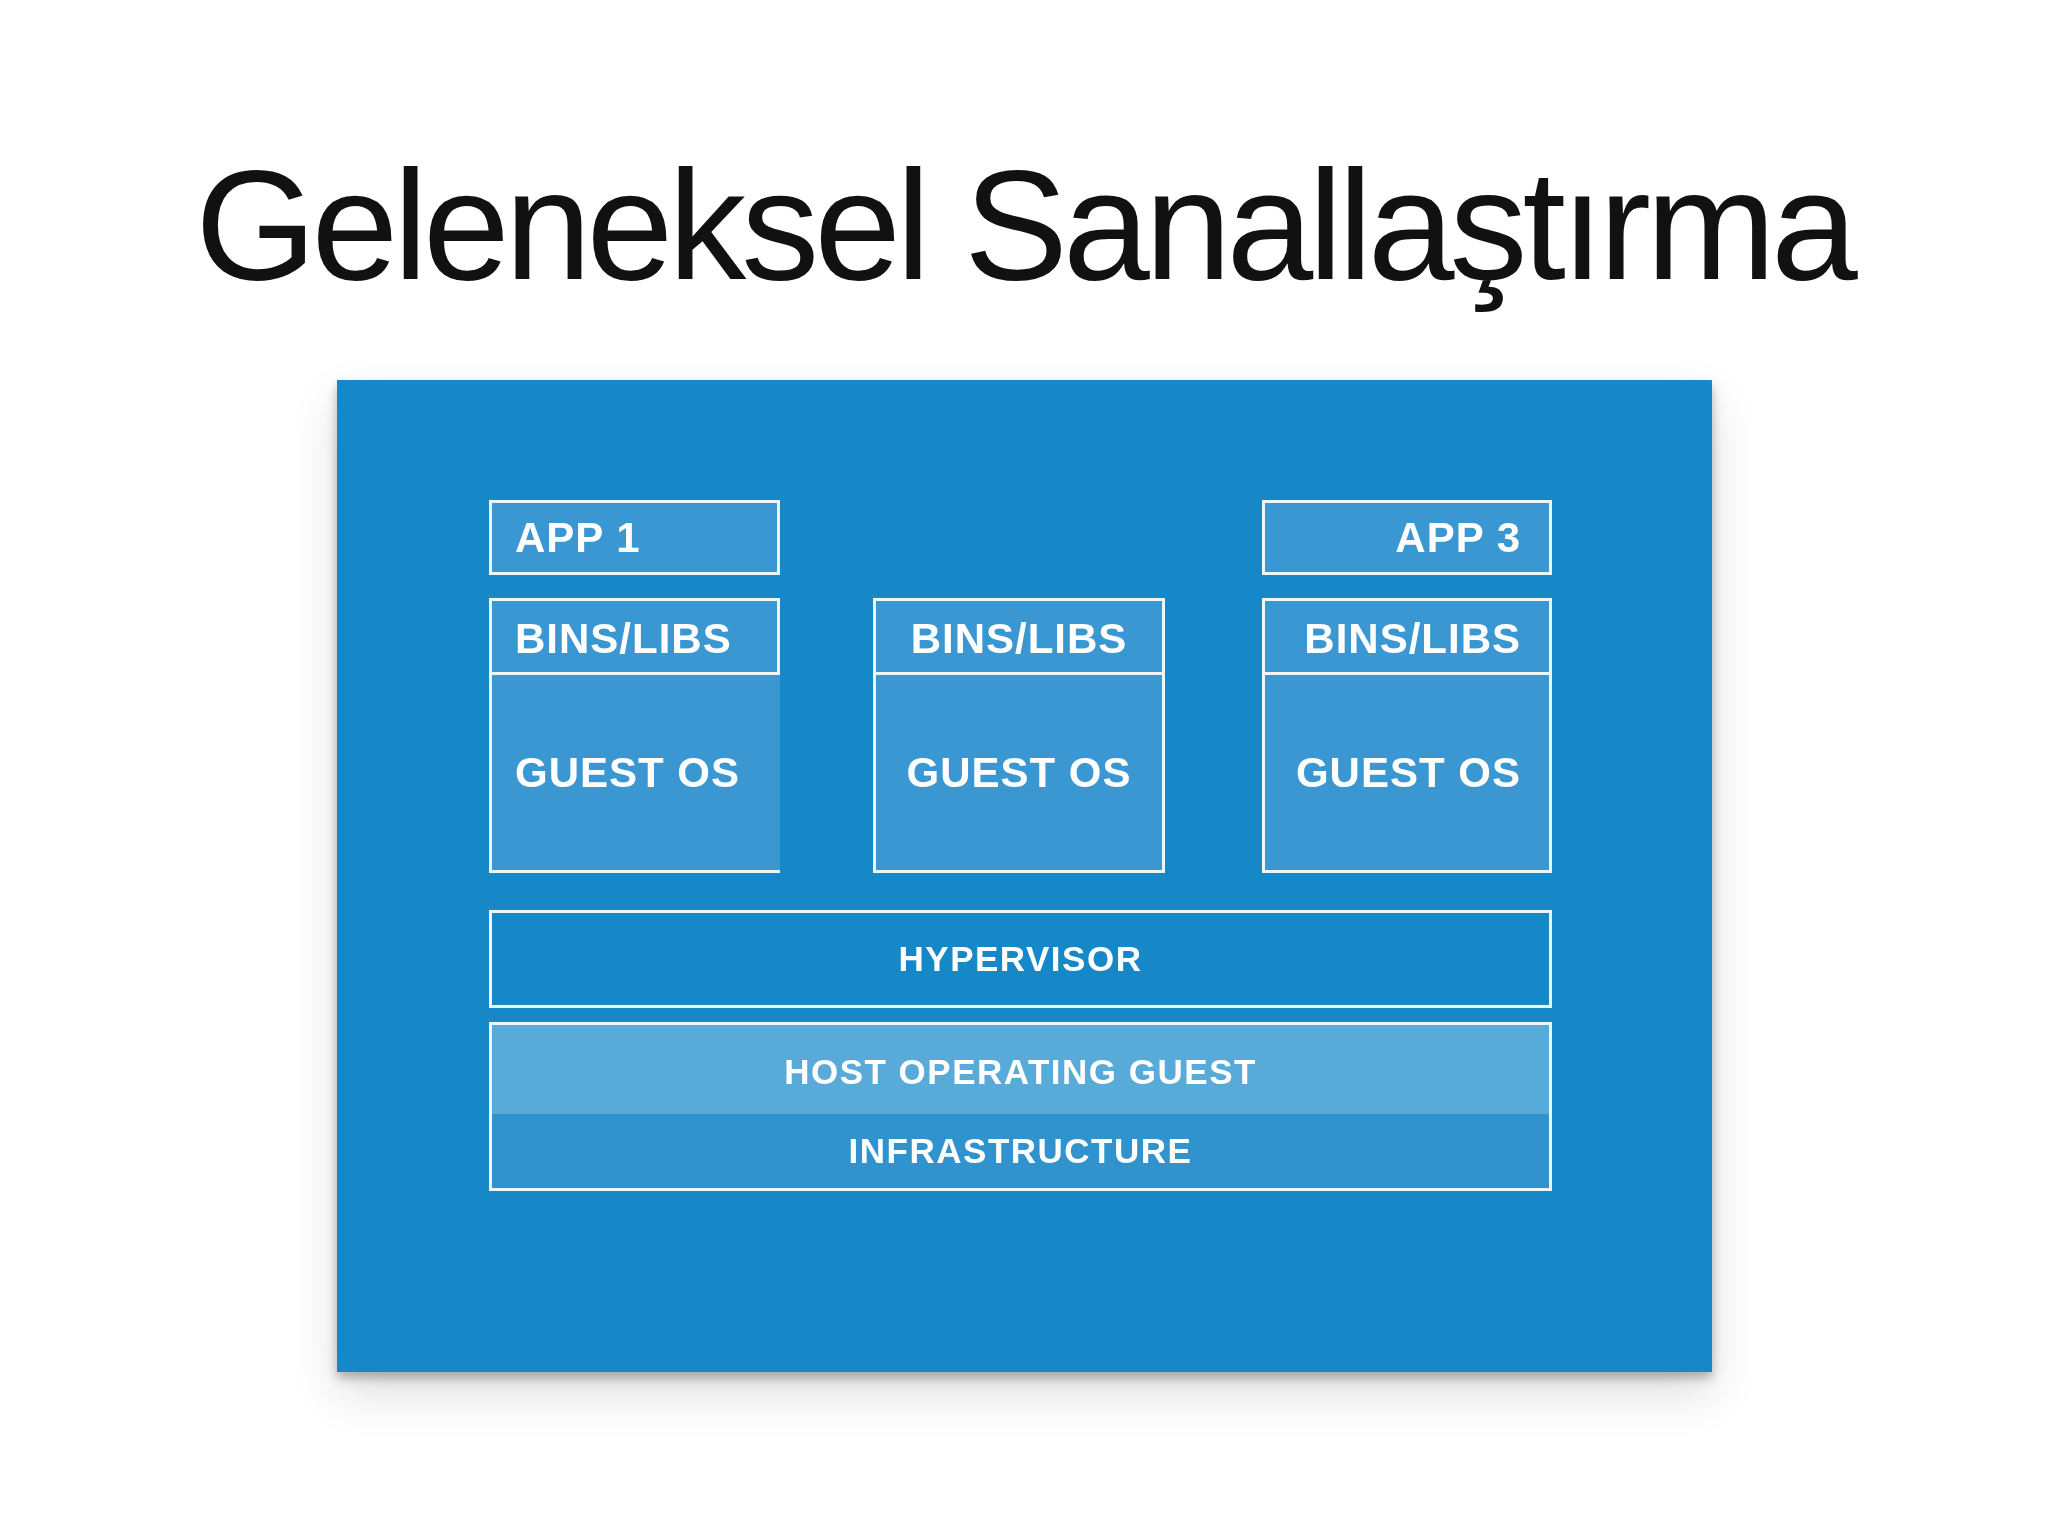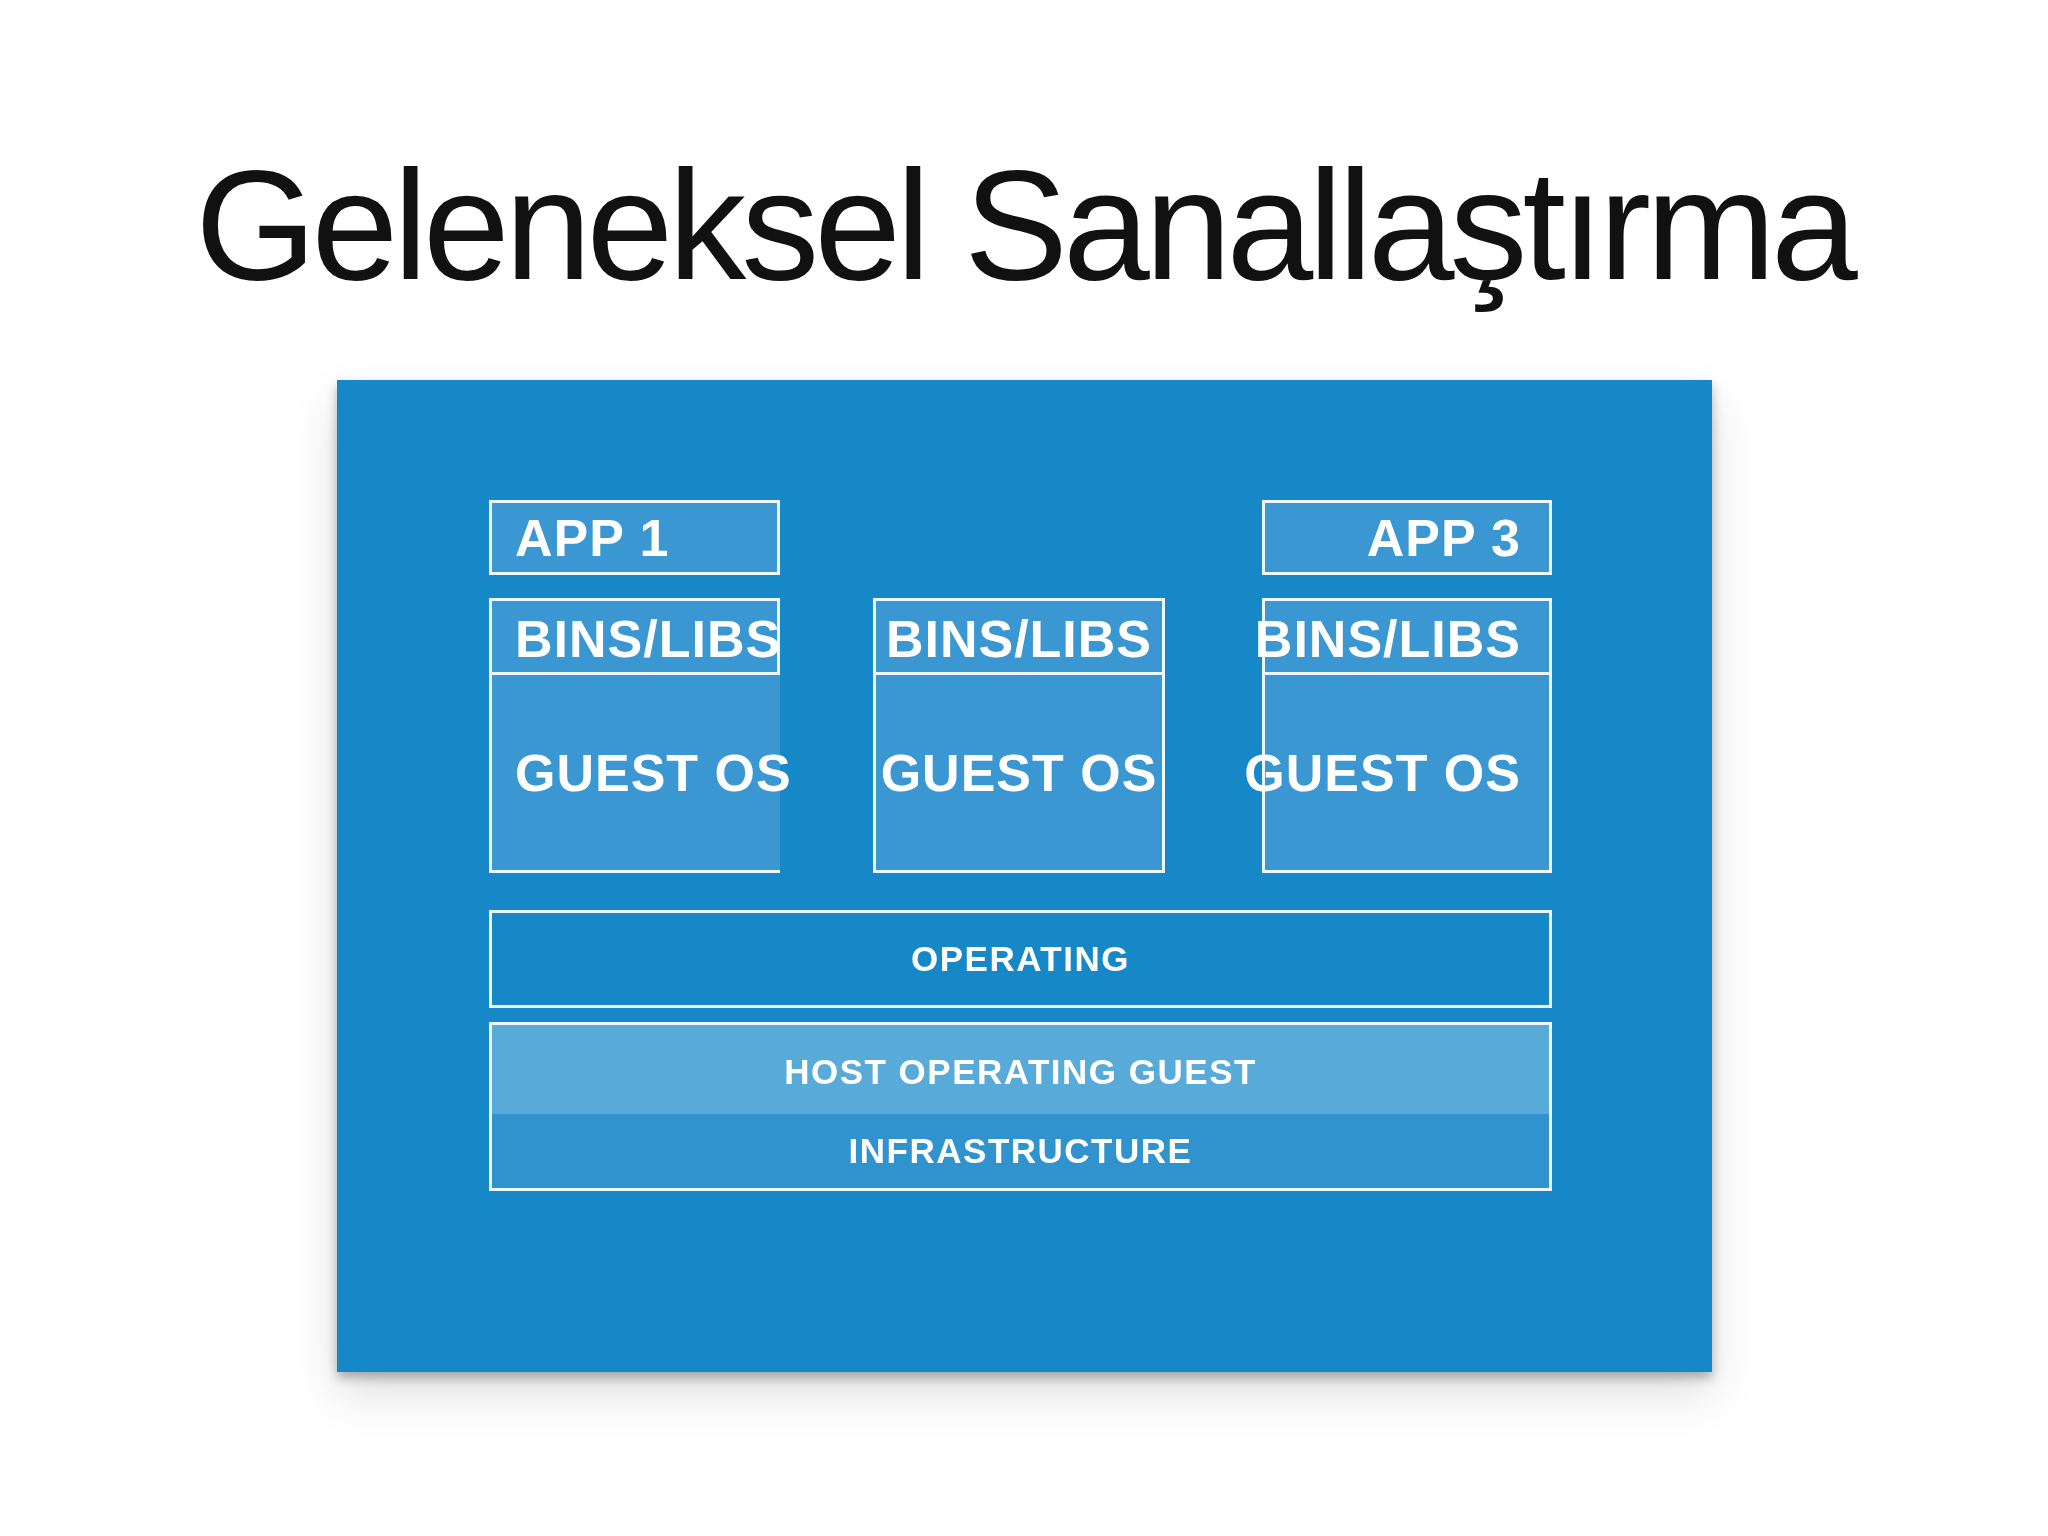--- a/index.html
+++ b/index.html
@@ -41,21 +41,21 @@
     box-shadow:0 6px 10px rgba(0,0,0,.28), 0 22px 45px rgba(0,0,0,.13);
   }
   .box{
     position:absolute;
     border:3px solid var(--box_border);
     background:var(--box_fill);
     display:flex;
     align-items:center;
     justify-content:center;
     color:var(--label_color);
-    font-size:52px;
+    font-size:42px;
     font-weight:700;
     letter-spacing:1px;
     white-space:nowrap;
   }
   
   .c1{left:152px;width:291px;}
   .c2{left:536px;width:292px;}
   .c3{left:925px;width:290px;}
   
   .r-app{top:120px;height:75px;}
@@ -92,18 +92,18 @@
     <div class="box c1 r-bins">BINS/LIBS</div>
     <div class="box c1 r-guest no-right">GUEST OS</div>
 
     <div class="box c2 r-bins">BINS/LIBS</div>
     <div class="box c2 r-guest">GUEST OS</div>
 
     <div class="box c3 r-app">APP 3</div>
     <div class="box c3 r-bins">BINS/LIBS</div>
     <div class="box c3 r-guest">GUEST OS</div>
 
-    <div class="layer layer-hypervisor">OPERATING</div>
+    <div class="layer layer-hypervisor">HYPERVISOR</div>
     <div class="layer layer-host">HOST OPERATING GUEST</div>
     <div class="layer layer-infra">INFRASTRUCTURE</div>
 
   </div>
 </div>
 
 </body></html>

